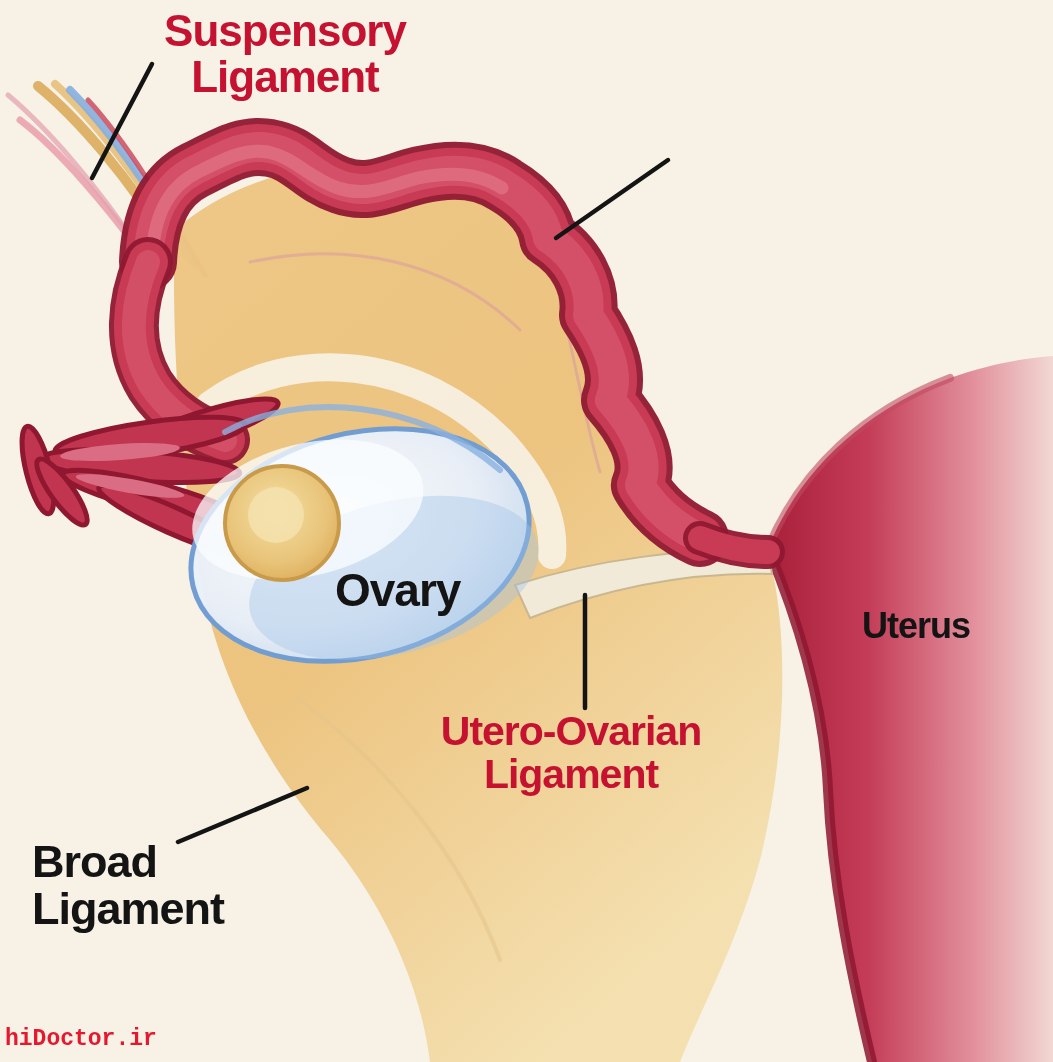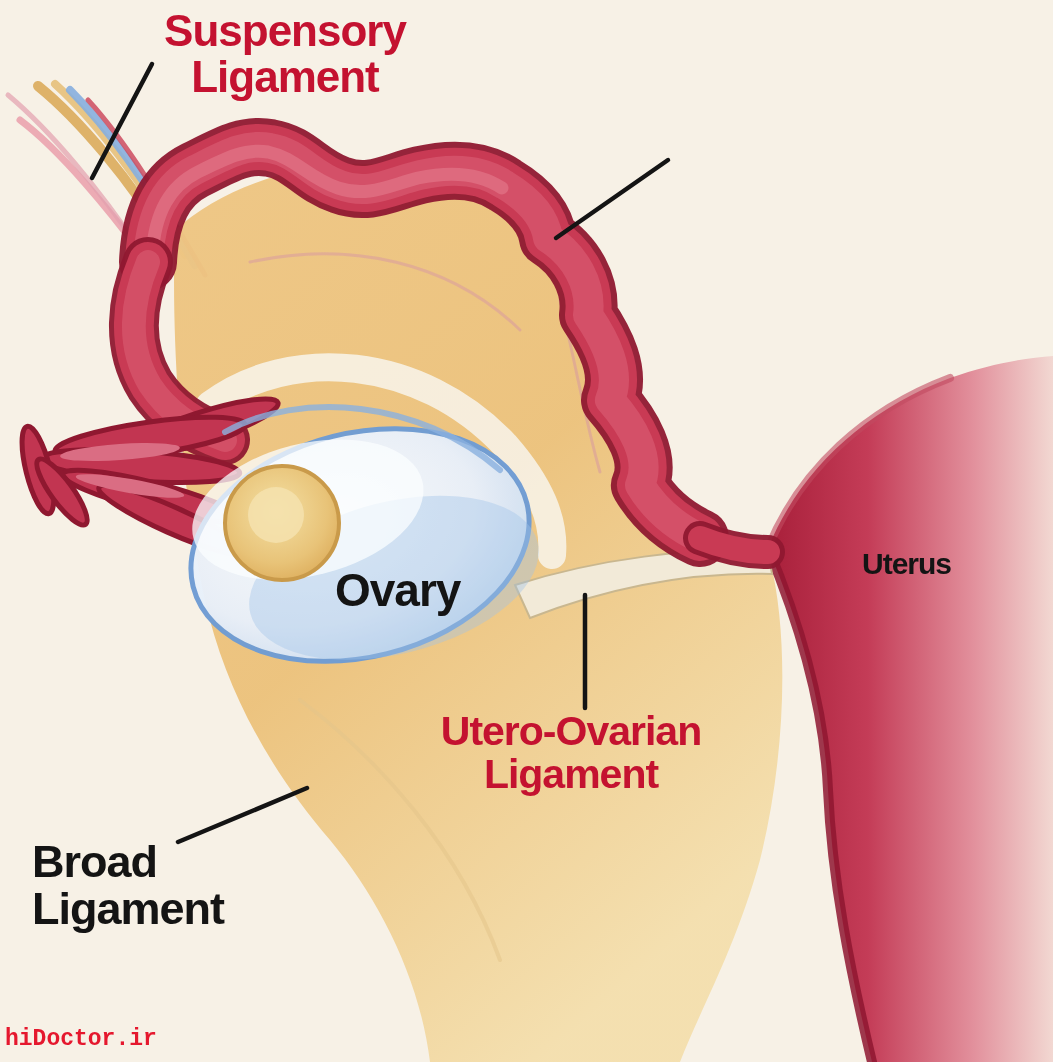--- a/index.html
+++ b/index.html
@@ -18,21 +18,21 @@
     letter-spacing:-1px;
     color:#141414;
     user-select:none;
   }
   .label.red{color:#c41230;}
   .label.center{text-align:center;}
   .nowrap{white-space:nowrap;}
   .lbl-suspensory{left:118px;top:8px;width:334px;font-size:44px;}
   .lbl-fallopian{left:680px;top:131px;font-size:46px;}
   .lbl-ovary{left:335px;top:566px;font-size:46px;}
-  .lbl-uterus{left:862px;top:548px;font-size:30px;}
+  .lbl-uterus{left:862px;top:607px;font-size:36px;}
   .lbl-utero{left:398px;top:710px;width:346px;font-size:41px;}
   .lbl-broad{left:32px;top:838px;width:250px;font-size:45px;}
   .watermark{
     position:absolute;left:5px;top:1026px;
     font-size:23px;font-weight:bold;color:#e5182e;
     letter-spacing:0;
     font-family:Liberation Mono, monospace;
   }
 </style>
 </head>

